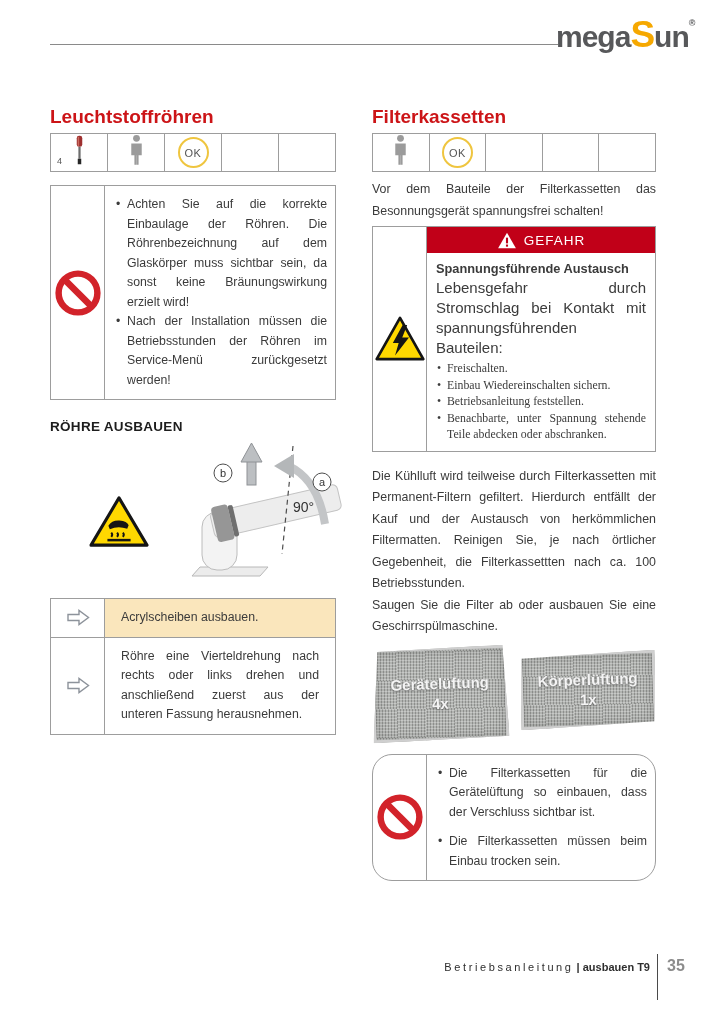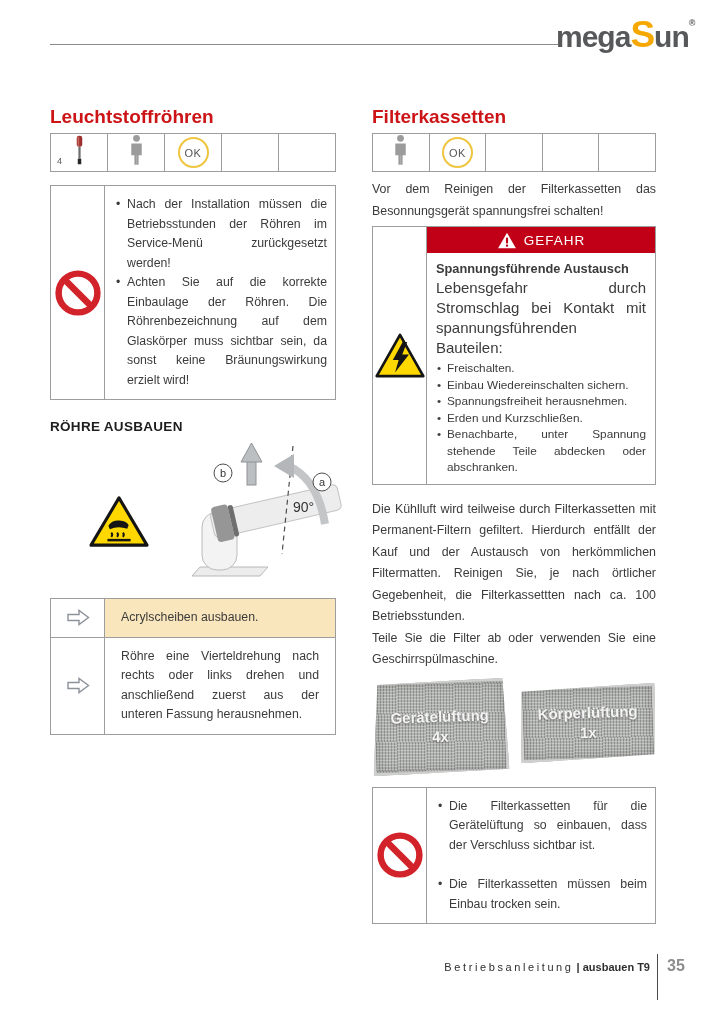--- a/index.html
+++ b/index.html
@@ -55,41 +55,41 @@
   p.body { font-size:12.4px; line-height:21.5px; text-align:justify; }
   .intro { margin-top:7px; }
 
   .danger { margin-top:4px; }
   .danger .wbox-body { padding:0; }
   .danger-bar { background:#C10018; height:26px; display:flex; align-items:center; justify-content:center; gap:7px; }
   .danger-bar span { color:#fff; font-size:13.5px; letter-spacing:1px; }
   .danger-content { padding:6px 9px 8px 9px; }
   .danger-title { font-size:12.8px; font-weight:bold; line-height:19px; }
   .danger-lead { font-size:15px; line-height:20px; text-align:justify; }
-  ul.d-bullets { list-style:none; margin-top:2px; }
+  ul.d-bullets { list-style:none; margin-top:2px;font-family:Liberation Serif, serif; }
   ul.d-bullets li { position:relative; padding-left:11px; font-size:11.8px; line-height:16.5px; text-align:justify; }
   ul.d-bullets li::before { content:"\2022"; position:absolute; left:1px; }
 
   .para1 { margin-top:14px; }
   .para1b { margin-top:0; }
 
   
   .filters { display:flex; gap:12px; margin-top:9px; height:97px; }
   .filter { position:relative; display:flex; flex-direction:column; align-items:center; justify-content:center;
             background-color:#b2b4b1;
             background-image:
               repeating-linear-gradient(0deg, rgba(255,255,255,.28) 0 1px, transparent 1px 3px),
               repeating-linear-gradient(90deg, rgba(45,45,45,.28) 0 1px, transparent 1px 3px);
             border:3px solid #cfcfcf; box-shadow:0 2px 5px rgba(0,0,0,.3), inset 0 0 12px rgba(0,0,0,.18); }
   .filter-label { color:#f4f4f4; font-weight:bold; font-size:15px; text-shadow:0 1px 2px rgba(40,40,40,.55); text-align:center; line-height:20px; }
   .filter-a { width:136px; height:94px; transform:rotate(-2deg); clip-path:polygon(5% 3%, 97% 0%, 100% 97%, 0% 100%); }
   .filter-b { width:136px; height:76px; margin-top:5px; transform:rotate(-2deg); clip-path:polygon(2% 6%, 100% 0%, 98% 94%, 0% 100%); }
 
   .para2 { margin-top:11px; }
-  .warn2 { margin-top:10px; }
+  .warn2 { margin-top:10px;border-radius:20px; }
 
   
   .footer-divider { position:absolute; left:657px; top:954px; width:1px; height:46px; background:#4a4a4a; }
   .footer-text { position:absolute; right:74px; top:961px; font-size:11px; color:#2e2e2e; white-space:nowrap; }
   .footer-text .f-doc { letter-spacing:2.6px; }
   .footer-text .f-prod { font-weight:bold; }
   .page-num { position:absolute; left:667px; top:957px; font-size:16px; font-weight:bold; color:#8c8c8c; }
 </style>
 </head>
 <body>
@@ -137,22 +137,22 @@
 
     <div class="wbox" style="margin-top:13px;">
       <div class="wbox-icon">
         <svg width="48" height="48" viewBox="0 0 52 52">
           <circle cx="26" cy="26" r="21" fill="none" stroke="#D2232A" stroke-width="7"></circle>
           <line x1="11.5" y1="11.5" x2="40.5" y2="40.5" stroke="#D2232A" stroke-width="7"></line>
         </svg>
       </div>
       <div class="wbox-body">
         <ul class="bullets">
+          <li>Achten Sie auf die korrekte Einbaulage der Röhren. Die Röhrenbezeichnung auf dem Glaskörper muss sichtbar sein, da sonst keine Bräunungswirkung erzielt wird!</li>
           <li>Nach der Installation müssen die Betriebsstunden der Röhren im Service-Menü zurückgesetzt werden!</li>
-          <li>Achten Sie auf die korrekte Einbaulage der Röhren. Die Röhrenbezeichnung auf dem Glaskörper muss sichtbar sein, da sonst keine Bräunungswirkung erzielt wird!</li>
         </ul>
       </div>
     </div>
 
     <div class="subhead">RÖHRE AUSBAUEN</div>
 
     <div class="diagram">
       <span class="hot-tri">
         <svg width="62" height="55" viewBox="0 0 64 57">
           <polygon points="32,4 61,53 3,53" fill="#FFD800" stroke="#151515" stroke-width="3.2" stroke-linejoin="round"></polygon>
@@ -227,21 +227,21 @@
         </span>
       </div>
       <div class="icon-cell">
         <span class="ok-badge">OK</span>
       </div>
       <div class="icon-cell"></div>
       <div class="icon-cell"></div>
       <div class="icon-cell"></div>
     </div>
 
-    <p class="body intro">Vor dem Reinigen der Filterkassetten das Besonnungsgerät spannungsfrei schalten!</p>
+    <p class="body intro">Vor dem Bauteile der Filterkassetten das Besonnungsgerät spannungsfrei schalten!</p>
 
     <div class="wbox danger">
       <div class="wbox-icon">
         <svg width="52" height="47" viewBox="0 0 58 52">
           <polygon points="29,3 55,49 3,49" fill="#FFD800" stroke="#151515" stroke-width="3" stroke-linejoin="round"></polygon>
           <polygon points="32,11 21,31 27.5,31 23.5,45 39,25 31.5,25 37,11" fill="#151515"></polygon>
         </svg>
       </div>
       <div class="wbox-body">
         <div class="danger-bar">
@@ -253,30 +253,29 @@
             </svg>
           </span>
           <span>GEFAHR</span>
         </div>
         <div class="danger-content">
           <div class="danger-title">Spannungsführende Austausch</div>
           <div class="danger-lead">Lebensgefahr durch Stromschlag bei Kontakt mit spannungsführenden Bauteilen:</div>
           <ul class="d-bullets">
             <li>Freischalten.</li>
             <li>Einbau Wiedereinschalten sichern.</li>
-            <li>Spannungsfreiheit herausnehmen.</li>
-            <li>Erden und Kurzschließen.</li>
+            <li>Betriebsanleitung feststellen.</li>
             <li>Benachbarte, unter Spannung stehende Teile abdecken oder abschranken.</li>
           </ul>
         </div>
       </div>
     </div>
 
     <p class="body para1">Die Kühlluft wird teilweise durch Filterkassetten mit Permanent-Filtern gefiltert. Hierdurch entfällt der Kauf und der Austausch von herkömmlichen Filtermatten. Reinigen Sie, je nach örtlicher Gegebenheit, die Filterkassettten nach ca. 100 Betriebsstunden.</p>
-    <p class="body para1b">Teile Sie die Filter ab oder verwenden Sie eine Geschirrspülmaschine.</p>
+    <p class="body para1b">Saugen Sie die Filter ab oder ausbauen Sie eine Geschirrspülmaschine.</p>
 
     <div class="filters">
       <div class="filter filter-a">
         <span class="filter-label">Gerätelüftung</span>
         <span class="filter-label">4x</span>
       </div>
       <div class="filter filter-b">
         <span class="filter-label">Körperlüftung</span>
         <span class="filter-label">1x</span>
       </div>
@@ -286,21 +285,21 @@
     <div class="wbox warn2">
       <div class="wbox-icon">
         <svg width="48" height="48" viewBox="0 0 52 52">
           <circle cx="26" cy="26" r="21" fill="none" stroke="#D2232A" stroke-width="7"></circle>
           <line x1="11.5" y1="11.5" x2="40.5" y2="40.5" stroke="#D2232A" stroke-width="7"></line>
         </svg>
       </div>
       <div class="wbox-body">
         <ul class="bullets">
           <li>Die Filterkassetten für die Gerätelüftung so einbauen, dass der Verschluss sichtbar ist.</li>
-          <li style="margin-top:20px;">Die Filterkassetten müssen beim Einbau trocken sein.</li>
+          <li style="margin-top:10px;">Die Filterkassetten müssen beim Einbau trocken sein.</li>
         </ul>
       </div>
     </div>
 
   </div>
 
   <div class="footer-text"><span class="f-doc">Betriebsanleitung</span><span class="f-prod"> | </span><span class="f-prod">ausbauen T9</span></div>
   <div class="footer-divider"></div>
   <div class="page-num">35</div>
 

